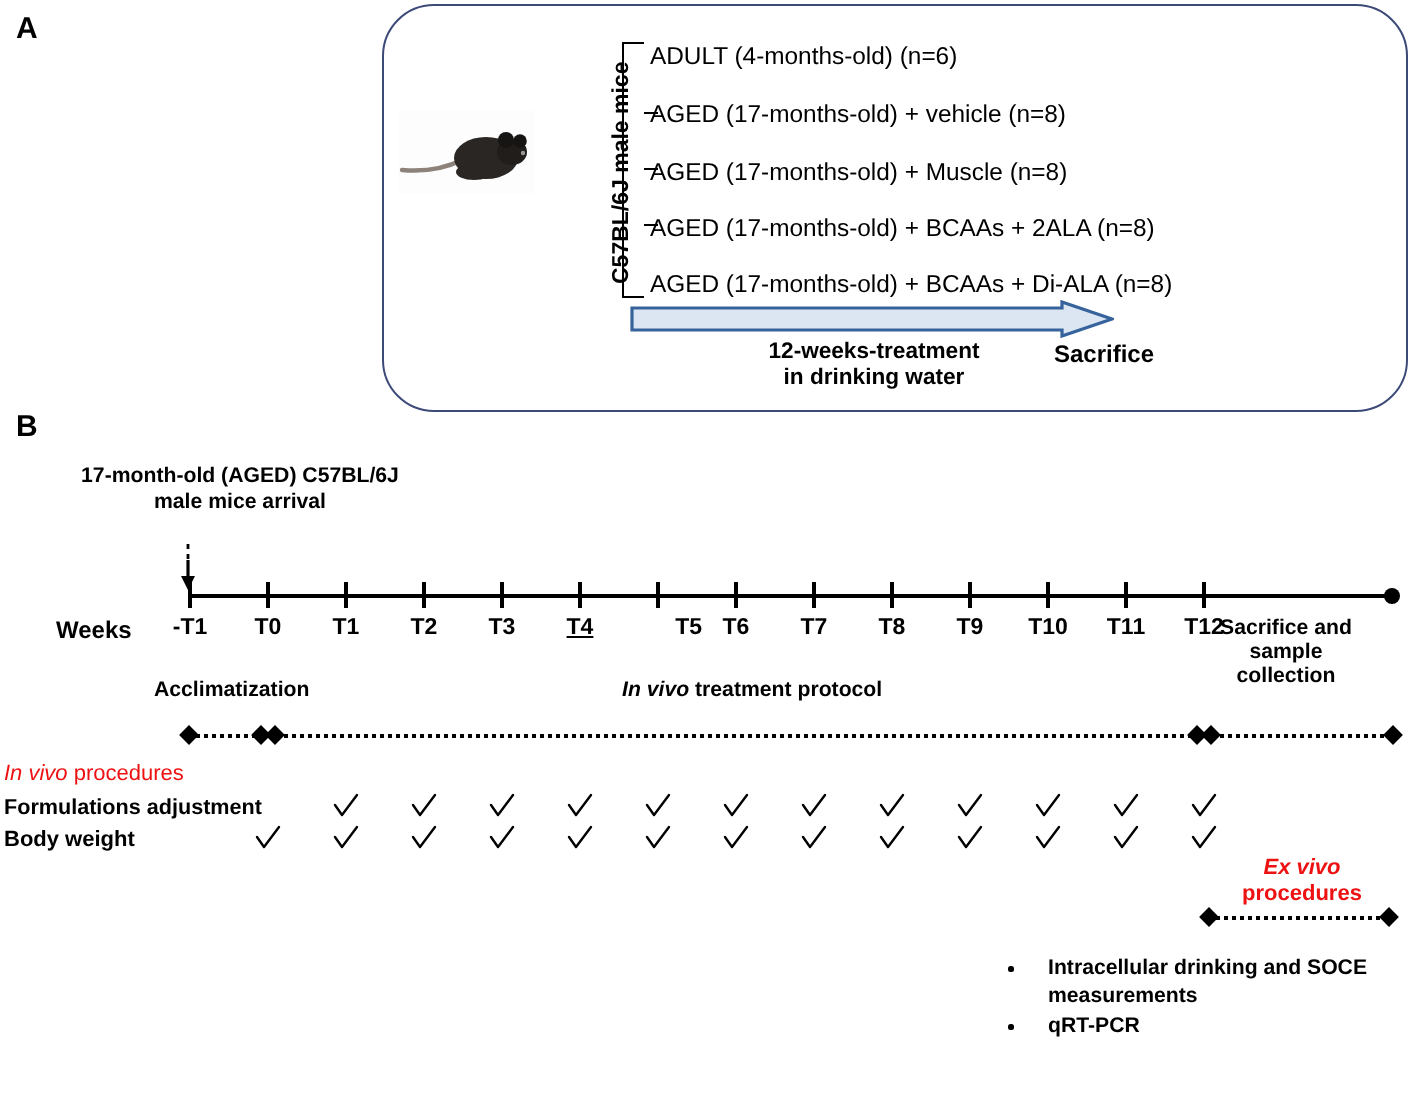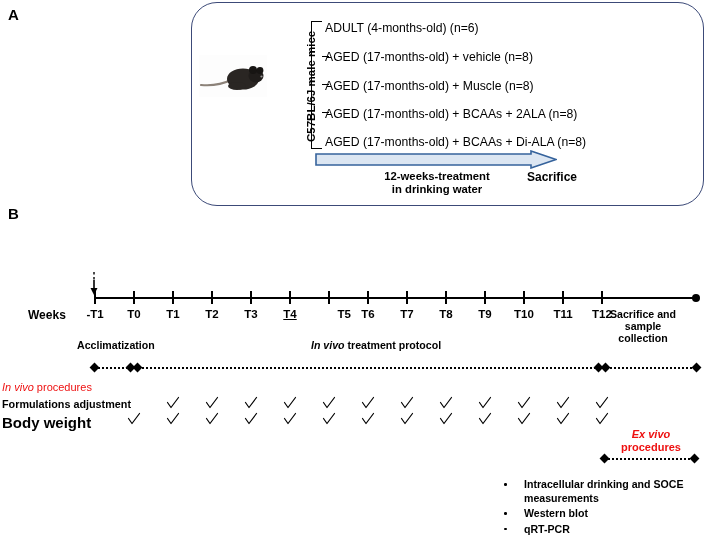--- a/index.html
+++ b/index.html
@@ -68,21 +68,21 @@
   #invivo-proto-label{left:311px;top:339px;font-size:10.6px;font-weight:bold;white-space:nowrap;}
   #sacrifice-collect{left:622px;top:308px;width:86px;margin-left:-22px;text-align:center;
     font-size:10.6px;font-weight:bold;line-height:12px;}
 
   
   .dotted-line{height:0;border-top:2px dotted #000;top:367px;}
   .diamond{width:7px;height:7px;background:#000;transform:rotate(45deg);top:364px;margin-left:-3.5px;}
 
   #invivo-proc-label{left:2px;top:381px;font-size:11px;font-weight:normal;color:#ee1111;white-space:nowrap;}
   #row-form-label{left:2px;top:398px;font-size:10.8px;font-weight:bold;white-space:nowrap;}
-  #row-bw-label{left:2px;top:414px;font-size:15px;font-weight:bold;white-space:nowrap;}
+  #row-bw-label{left:2px;top:414px;font-size:11px;font-weight:bold;white-space:nowrap;}
 
   .check{width:14px;height:14px;margin-left:-7px;}
   .check svg{display:block;}
 
   #exvivo-label{left:604px;top:428px;width:94px;text-align:center;
     font-size:11px;font-weight:bold;color:#ee1111;line-height:12.5px;}
   #exvivo-line{left:604px;top:458px;width:90px;height:0;border-top:2px dotted #000;}
   .exv-dia{width:7px;height:7px;background:#000;transform:rotate(45deg);top:455px;margin-left:-3.5px;}
 
   
@@ -140,20 +140,22 @@
     <path d="M1 4 L216 4 L216 1 L241 9.5 L216 18 L216 15 L1 15 Z" fill="#dce6f2" stroke="#36639c" stroke-width="1.6" stroke-linejoin="miter"></path>
   </svg>
 </div>
 <div class="abs arrow-caption" id="tx-caption">12-weeks-treatment</div>
 <div class="abs arrow-caption" id="tx-caption2">in drinking water</div>
 <div class="abs" id="sacrifice-label">Sacrifice</div>
 
 <div class="abs panel-letter" style="left:8px;top:205px;">B</div>
 
 <div class="abs" id="arrival-note">
+  <div>17-month-old (AGED) C57BL/6J</div>
+  <div>male mice arrival</div>
 </div>
 <div class="abs" id="arrival-arrow">
   <svg width="10" height="24" viewBox="0 0 10 24" style="margin-left:-4px;">
     <line x1="5" y1="0" x2="5" y2="8" stroke="#000" stroke-width="1.4" stroke-dasharray="2.5,2.5"></line>
     <line x1="5" y1="8" x2="5" y2="17" stroke="#000" stroke-width="1.6"></line>
     <path d="M1.5 16 L5 23 L8.5 16 Z" fill="#000"></path>
   </svg>
 </div>
 
 <div class="abs" id="timeline-axis"></div>
@@ -351,19 +353,15 @@
 <div class="abs exv-dia" style="left:604px;"></div>
 <div class="abs exv-dia" style="left:694px;"></div>
 
 <div class="abs" id="bullets">
   <div class="bullet-item">
     <span class="bullet-dot"></span>
     <span>Intracellular drinking and SOCE measurements</span>
   </div>
   <div class="bullet-item">
     <span class="bullet-dot"></span>
-    <span>Western blot</span>
-  </div>
-  <div class="bullet-item">
-    <span class="bullet-dot"></span>
     <span>qRT-PCR</span>
   </div>
 </div>
 
 </body></html>

